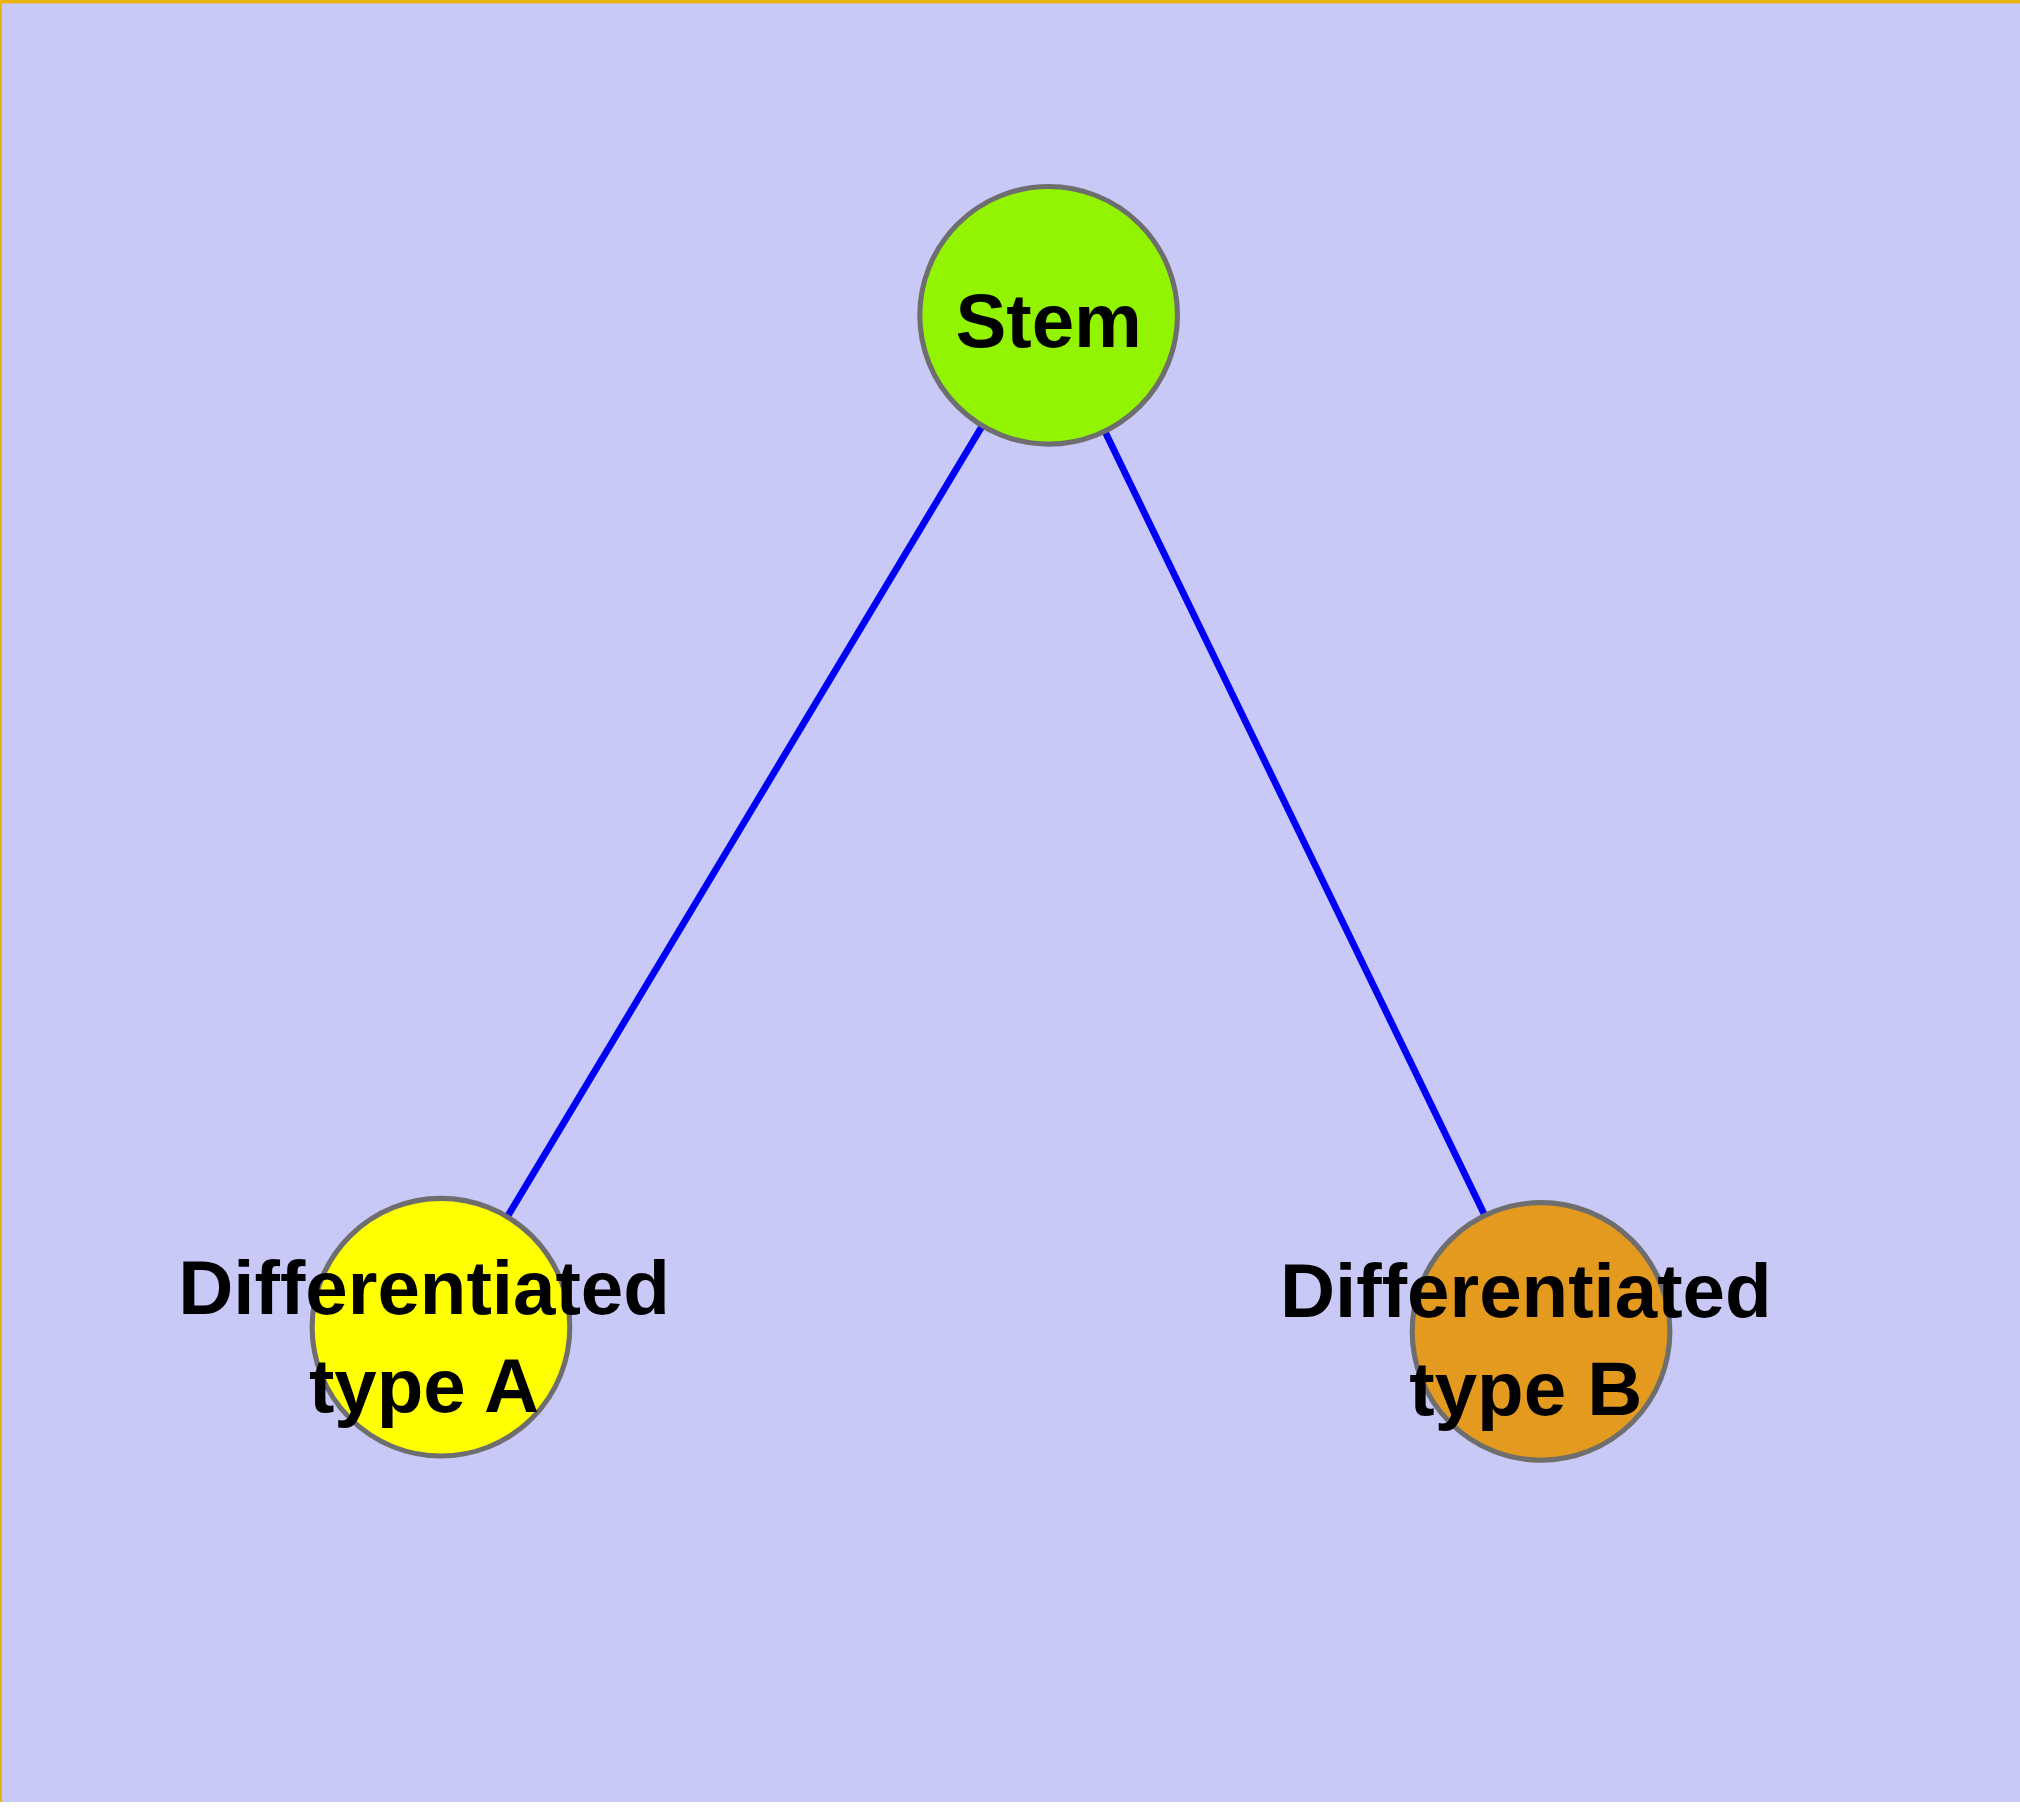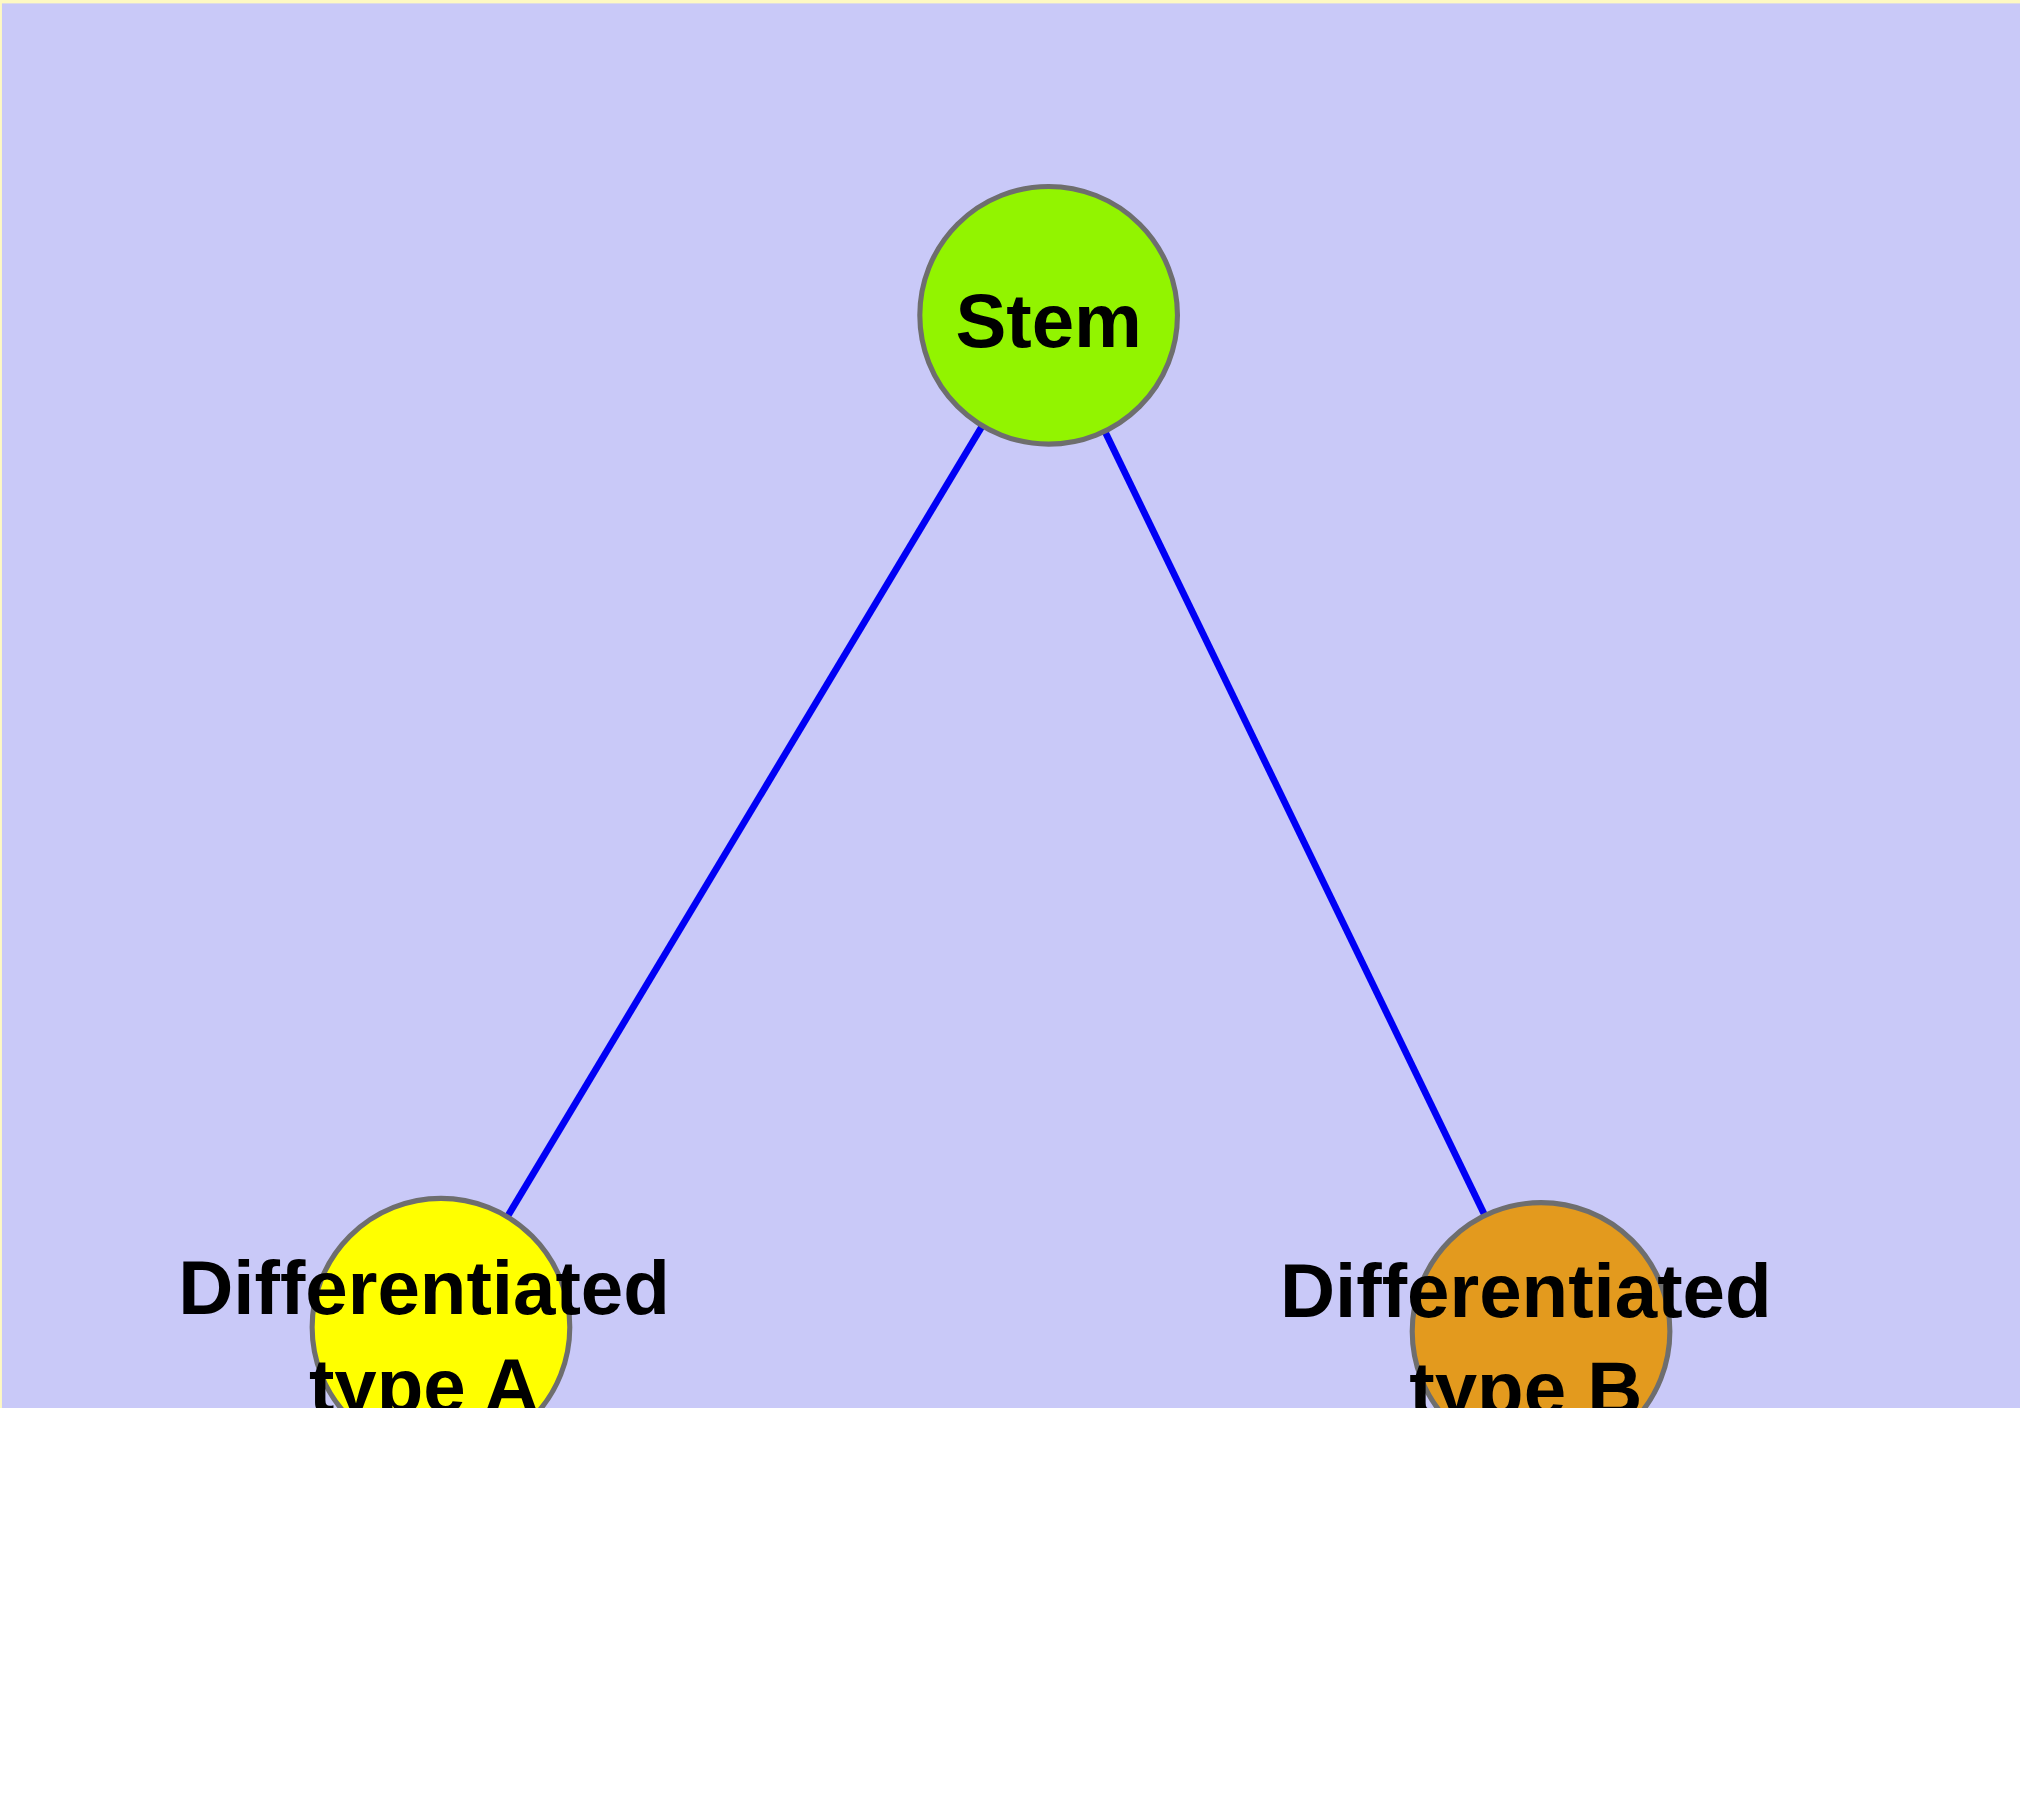--- a/index.html
+++ b/index.html
@@ -3,22 +3,22 @@
 <meta charset="utf-8">
 <style>
   html, body {
     margin: 0;
     padding: 0;
     background: #ffffff;
   }
   .stage {
     position: relative;
     width: 2021px;
-    height: 1408px;
-    background: #fef9c3;
+    height: 1802px;
+    background: #eab308;
     overflow: hidden;
     font-family: "Liberation Sans", sans-serif;
   }
   svg.diagram {
     position: absolute;
     left: 0;
     top: 0;
     display: block;
   }
   .edge {

